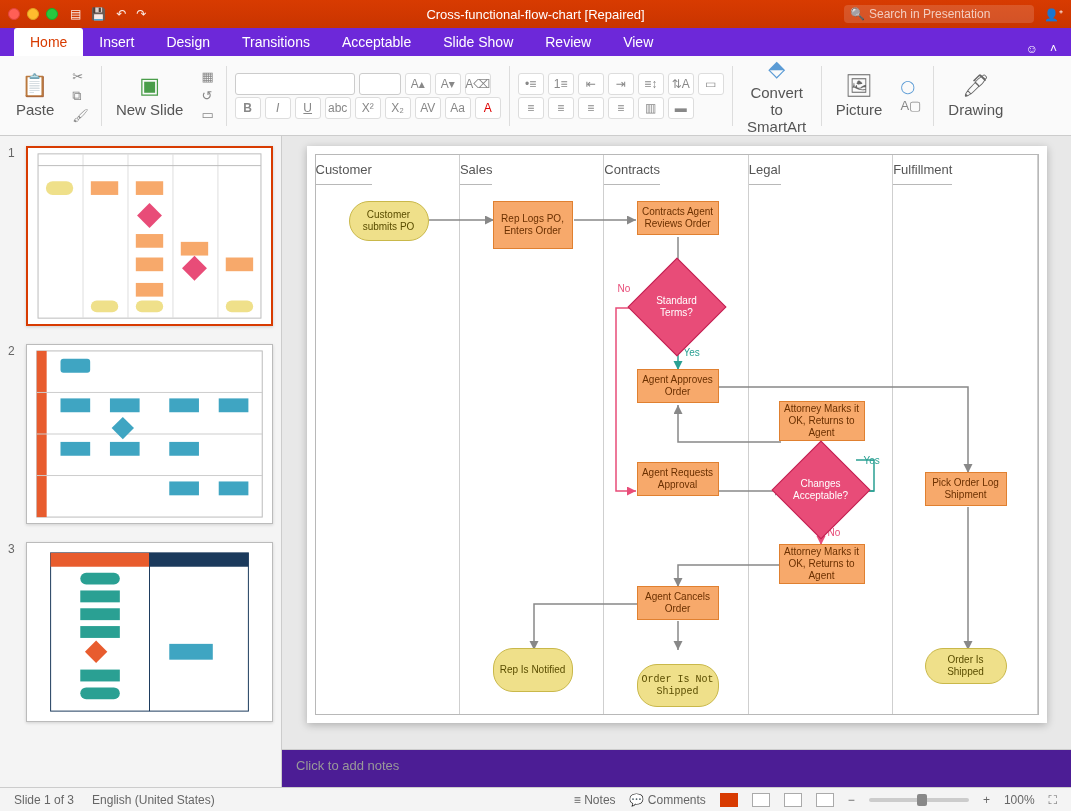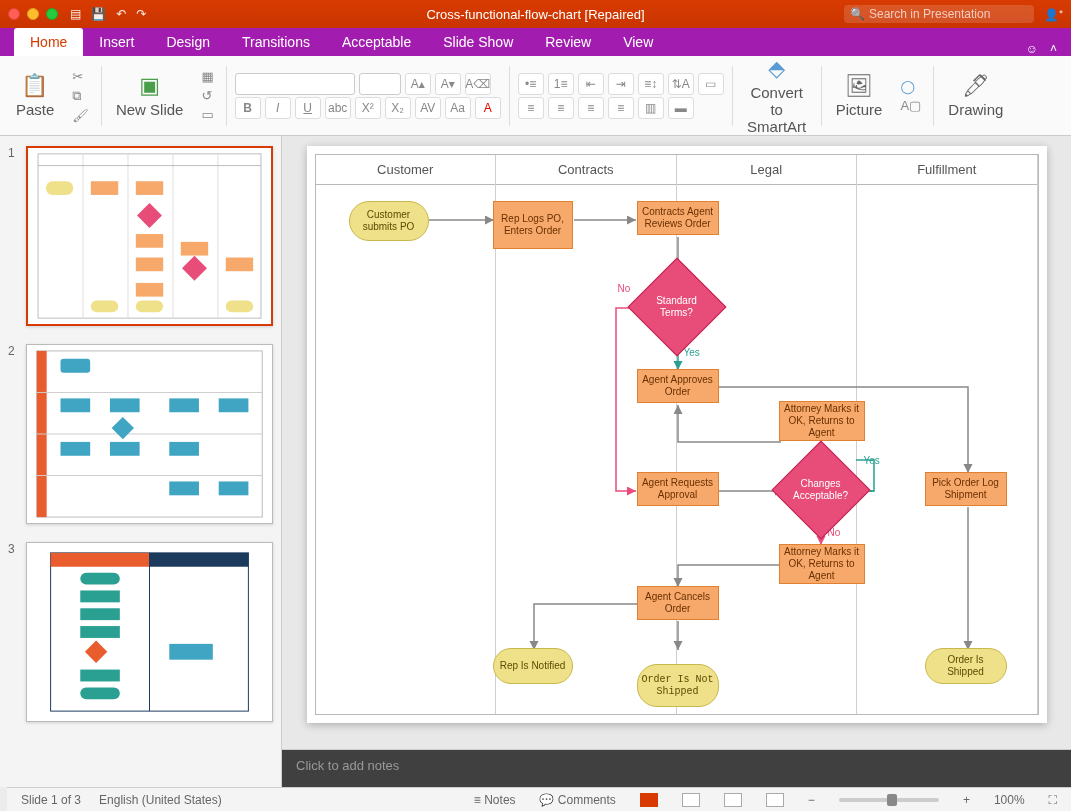--- a/index.html
+++ b/index.html
@@ -14,21 +14,21 @@
   .tl.green { background: #27c93f; border: 1px solid #1aab29; }
   .qat { display: flex; gap: 10px; color: #fff; opacity: .9; }
   .qat span { cursor: pointer; }
   .title-text { position: absolute; left: 50%; transform: translateX(-50%); font-size: 13px; }
   .search-box { margin-left: auto; display: flex; align-items: center; background: rgba(255,255,255,.15); border-radius: 4px; padding: 2px 6px; width: 190px; color: #fdd; }
   .search-box input { background: transparent; border: none; color: #fff; outline: none; width: 100%; font-size: 12px; }
   .search-box input::placeholder { color: rgba(255,255,255,.7); }
   .adduser { margin-left: 10px; color: #fff; }
   
   
-  .ribbon-tabs { height: 28px; background: #a21caf; display: flex; align-items: flex-end; padding-left: 14px; color: #fff; }
+  .ribbon-tabs { height: 28px; background: #6d28d9; display: flex; align-items: flex-end; padding-left: 14px; color: #fff; }
   .ribbon-tabs .tab { padding: 6px 16px; font-size: 14px; cursor: pointer; }
   .ribbon-tabs .tab.active { background: #fff; color: #d83b01; border-radius: 3px 3px 0 0; }
   .ribbon-tabs .right { margin-left: auto; display: flex; gap: 12px; padding-right: 14px; align-items: center; }
   
   
   .ribbon { height: 80px; background: #fafafa; border-bottom: 1px solid #ccc; display: flex; align-items: center; padding: 4px 10px; gap: 8px; }
   .rgroup { display: flex; flex-direction: column; align-items: center; gap: 2px; padding: 0 6px; height: 100%; justify-content: center; }
   .rgroup .ico { font-size: 22px; color: #666; }
   .rgroup .lbl { font-size: 15px; color: #555; }
   .rsep { width: 1px; height: 60px; background: #ddd; }
@@ -45,43 +45,43 @@
   .thumbs { width: 282px; background: #f4f4f4; border-right: 1px solid #ccc; overflow-y: auto; padding: 10px 8px; }
   .thumb-wrap { display: flex; gap: 6px; margin-bottom: 18px; }
   .thumb-num { font-size: 12px; color: #666; width: 12px; }
   .thumb { flex: 1; height: 180px; background: #fff; border: 1px solid #bbb; box-shadow: 0 1px 3px rgba(0,0,0,.15); position: relative; overflow: hidden; }
   .thumb.selected { border: 2px solid #d83b01; }
   .thumb svg { width: 100%; height: 100%; }
   
   .canvas-area { flex: 1; background: #e8e8e8; display: flex; flex-direction: column; }
   .canvas-scroll { flex: 1; overflow: auto; display: flex; justify-content: center; padding: 10px 14px; }
   .slide { width: 740px; height: 577px; background: #fff; box-shadow: 0 2px 8px rgba(0,0,0,.25); position: relative; }
-  .notes { height: 38px; background: #404040; border-top: 1px solid #ccc; padding: 8px 14px; color: #999; font-size: 13px; }
+  .notes { height: 38px; background: #4c1d95; border-top: 1px solid #ccc; padding: 8px 14px; color: #999; font-size: 13px; }
   
   
   .swim { position: absolute; left: 8px; top: 8px; right: 8px; bottom: 8px; border: 1px solid #b8b8b8; display: flex; }
-  .lane { flex: 1; border-right: 1px solid #cfcfcf; display: flex; flex-direction: column; }
+  .lane { flex: 1; border-right: 1px solid #cfcfcf; display: flex; }
   .lane:last-child { border-right: none; }
   .lane-head { height: 30px; border-bottom: 1px solid #b8b8b8; display: flex; align-items: center; justify-content: center; font-size: 13px; color: #555; }
   .lane-body { flex: 1; position: relative; }
   
   .node { position: absolute; font-size: 10px; text-align: center; display: flex; align-items: center; justify-content: center; padding: 4px; line-height: 1.2; }
   .rect { background: #f7a96b; border: 1px solid #e08030; color: #6b3000; }
   .term { background: #efe08a; border: 1px solid #c9b84a; color: #5a4d00; border-radius: 20px; }
   .diamond { width: 70px; height: 70px; }
   .diamond .dshape { width: 100%; height: 100%; background: #e84c78; border: 1px solid #c02052; transform: rotate(45deg); position: absolute; }
   .diamond .dtext { position: relative; z-index: 1; color: #fff; font-size: 10px; }
   
   svg.arrows { position: absolute; left: 0; top: 0; width: 100%; height: 100%; pointer-events: none; }
   
   .lblsm { position: absolute; font-size: 10px; }
   
   
-  .status { height: 24px; background: #f4f4f4; border-top: 1px solid #ccc; display: flex; align-items: center; padding: 4px 14px; gap: 18px; color: #666; font-size: 12px; margin-left: 7px; }
-  .status .right { margin-left: auto; display: flex; align-items: center; gap: 24px; }
+  .status { height: 24px; background: #f4f4f4; border-top: 1px solid #ccc; display: flex; align-items: center; padding: 4px 14px; gap: 18px; color: #666; font-size: 12px; }
+  .status .right { margin-left: auto; display: flex; align-items: center; gap: 14px; }
   .zoom-slider { width: 100px; height: 4px; background: #ccc; border-radius: 2px; position: relative; }
   .zoom-slider .knob { position: absolute; left: 48%; top: -4px; width: 10px; height: 12px; background: #888; border-radius: 2px; }
   .viewbtn { width: 18px; height: 14px; border: 1px solid #aaa; background: #fff; }
   .viewbtn.active { background: #d83b01; border-color: #d83b01; }
 </style>
 </head>
 <body>
 
 <div class="titlebar">
   <div class="traffic">
@@ -280,20 +280,24 @@
 
   <div class="canvas-area">
     <div class="canvas-scroll">
       <div class="slide">
         <div class="swim">
           <div class="lane">
               <div class="lane-head">Customer</div>
               <div class="lane-body" id="L0"></div>
             </div>
           <div class="lane">
+              <div class="lane-head">Sales</div>
+              <div class="lane-body" id="L1"></div>
+            </div>
+          <div class="lane">
               <div class="lane-head">Contracts</div>
               <div class="lane-body" id="L2"></div>
             </div>
           <div class="lane">
               <div class="lane-head">Legal</div>
               <div class="lane-body" id="L3"></div>
             </div>
           <div class="lane">
               <div class="lane-head">Fulfillment</div>
               <div class="lane-body" id="L4"></div>
@@ -350,29 +354,29 @@
 
         <div class="node term" style="left:42px; top:55px; width:80px; height:40px;">Customer submits PO</div>
         <div class="node rect" style="left:186px; top:55px; width:80px; height:48px;">Rep Logs PO, Enters Order</div>
         <div class="node rect" style="left:330px; top:55px; width:82px; height:34px;">Contracts Agent Reviews Order</div>
         <div class="node diamond" style="left:335px; top:126px;">
             <div class="dshape"></div>
             <div class="dtext">Standard Terms?</div>
           </div>
         <div class="node rect" style="left:330px; top:223px; width:82px; height:34px;">Agent Approves Order</div>
         <div class="node rect" style="left:472px; top:255px; width:86px; height:40px;">Attorney Marks it OK, Returns to Agent</div>
-        <div class="node rect" style="left:330px; top:326px; width:82px; height:34px;">Agent Requests Approval</div>
+        <div class="node rect" style="left:330px; top:316px; width:82px; height:34px;">Agent Requests Approval</div>
         <div class="node diamond" style="left:479px; top:309px;">
             <div class="dshape"></div>
             <div class="dtext">Changes Acceptable?</div>
           </div>
         <div class="node rect" style="left:618px; top:326px; width:82px; height:34px;">Pick Order Log Shipment</div>
         <div class="node rect" style="left:472px; top:398px; width:86px; height:40px;">Attorney Marks it OK, Returns to Agent</div>
         <div class="node rect" style="left:330px; top:440px; width:82px; height:34px;">Agent Cancels Order</div>
-        <div class="node term" style="left:186px; top:502px; width:80px; height:36px;">Rep Is Notified</div>
+        <div class="node term" style="left:186px; top:502px; width:80px; height:44px;">Rep Is Notified</div>
         <div class="node term" style="left:330px; top:518px; width:82px; height:43px;font-family:Liberation Mono, monospace;">Order Is Not Shipped</div>
         <div class="node term" style="left:618px; top:502px; width:82px; height:36px;">Order Is Shipped</div>
       </div>
     </div>
     <div class="notes">Click to add notes</div>
   </div>
 </div>
 
 <div class="status">
   <span>Slide 1 of 3</span>

